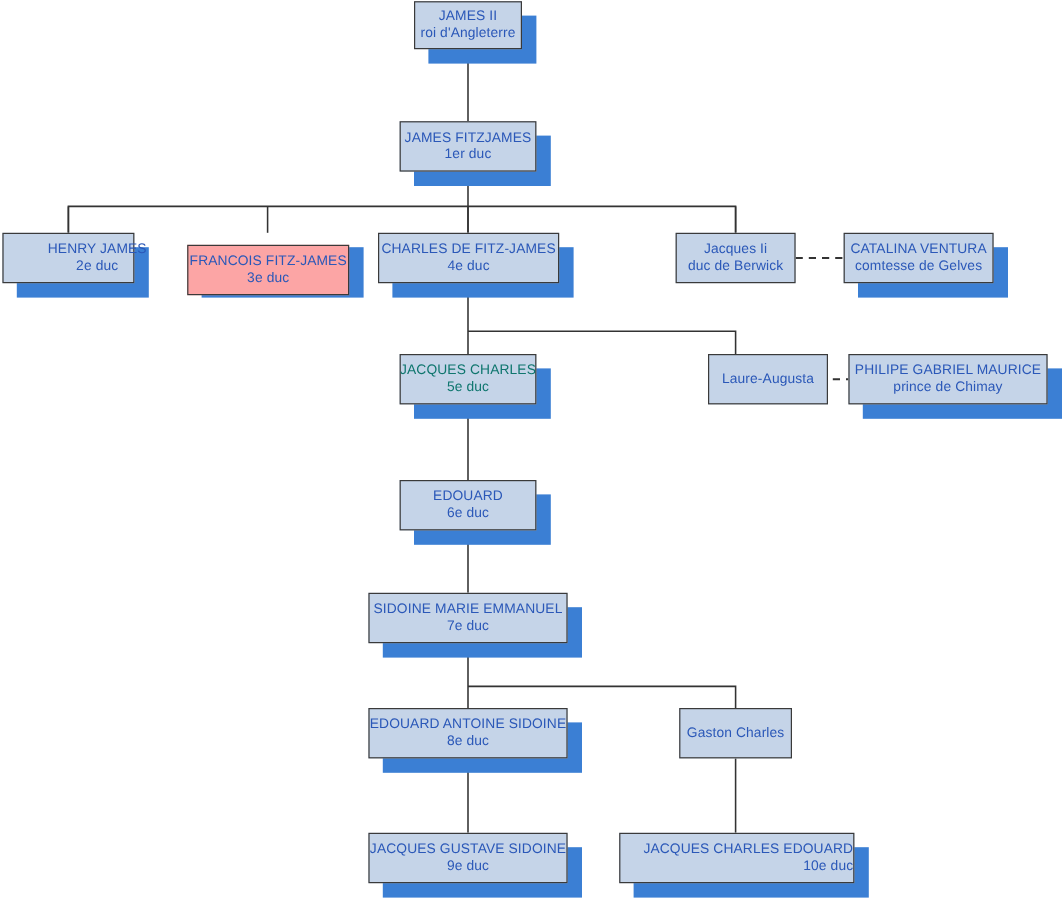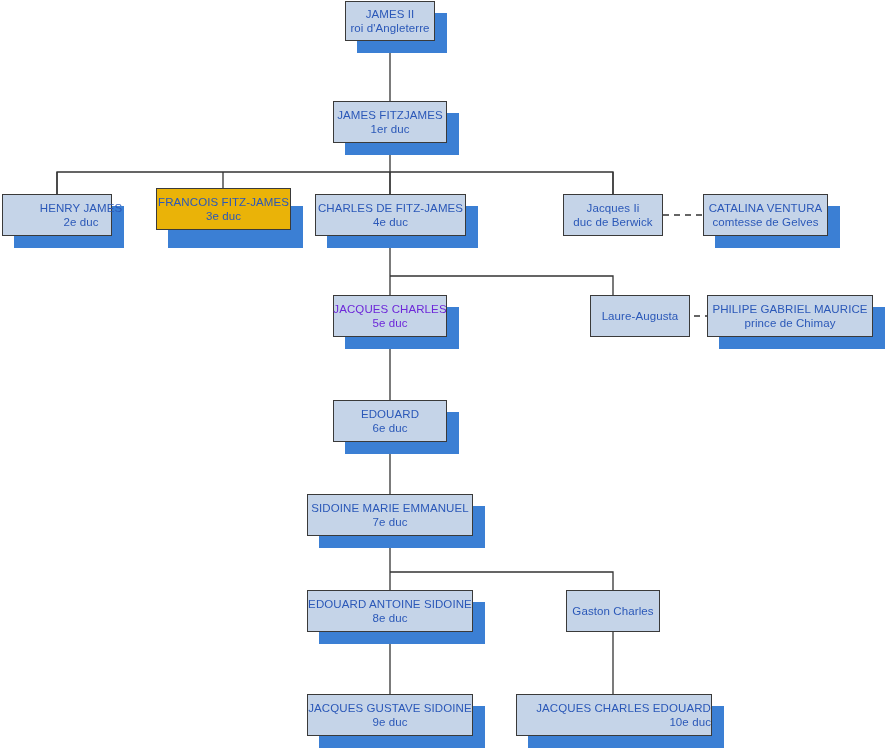--- a/index.html
+++ b/index.html
@@ -100,37 +100,37 @@
         <div class="n-sub">roi d'Angleterre</div>
       </div>
       <div class="node" style="left: 333px; top: 101px; width: 114px; height: 42px; background: rgb(197, 212, 232); border-color: rgb(58, 58, 58); color: rgb(43, 88, 184);">
         <div class="n-title">JAMES FITZJAMES</div>
         <div class="n-sub">1er duc</div>
       </div>
       <div class="node" style="left: 2px; top: 194px; width: 110px; height: 42px; background: rgb(197, 212, 232); border-color: rgb(58, 58, 58); color: rgb(43, 88, 184); padding-left: 48px;">
         <div class="n-title">HENRY JAMES</div>
         <div class="n-sub">2e duc</div>
       </div>
-      <div class="node" style="left: 156px; top: 188px; width: 135px; height: 42px; background: #eab308; border-color: rgb(58, 58, 58); color: rgb(43, 88, 184);">
+      <div class="node" style="left: 156px; top: 204px; width: 135px; height: 42px; background: #fca5a5; border-color: rgb(58, 58, 58); color: rgb(43, 88, 184);">
         <div class="n-title">FRANCOIS FITZ-JAMES</div>
         <div class="n-sub">3e duc</div>
       </div>
       <div class="node" style="left: 315px; top: 194px; width: 151px; height: 42px; background: rgb(197, 212, 232); border-color: rgb(58, 58, 58); color: rgb(43, 88, 184);">
         <div class="n-title">CHARLES DE FITZ-JAMES</div>
         <div class="n-sub">4e duc</div>
       </div>
       <div class="node" style="left: 563px; top: 194px; width: 100px; height: 42px; background: rgb(197, 212, 232); border-color: rgb(58, 58, 58); color: rgb(43, 88, 184);">
         <div class="n-title">Jacques Ii</div>
         <div class="n-sub">duc de Berwick</div>
       </div>
       <div class="node" style="left: 703px; top: 194px; width: 125px; height: 42px; background: rgb(197, 212, 232); border-color: rgb(58, 58, 58); color: rgb(43, 88, 184);">
         <div class="n-title">CATALINA VENTURA</div>
         <div class="n-sub">comtesse de Gelves</div>
       </div>
-      <div class="node" style="left: 333px; top: 295px; width: 114px; height: 42px; background: rgb(197, 212, 232); border-color: rgb(58, 58, 58); color: #6d28d9;">
+      <div class="node" style="left: 333px; top: 295px; width: 114px; height: 42px; background: rgb(197, 212, 232); border-color: rgb(58, 58, 58); color: #0f766e;">
         <div class="n-title">JACQUES CHARLES</div>
         <div class="n-sub">5e duc</div>
       </div>
       <div class="node" style="left: 565px; top: 295px; width: 100px; height: 42px; background: rgb(197, 212, 232); border-color: rgb(58, 58, 58); color: rgb(43, 88, 184); margin-left: 25px;">
         <div class="n-title">Laure-Augusta</div>
       </div>
       <div class="node" style="left: 707px; top: 295px; width: 166px; height: 42px; background: rgb(197, 212, 232); border-color: rgb(58, 58, 58); color: rgb(43, 88, 184);">
         <div class="n-title">PHILIPE GABRIEL MAURICE</div>
         <div class="n-sub">prince de Chimay</div>
       </div>

